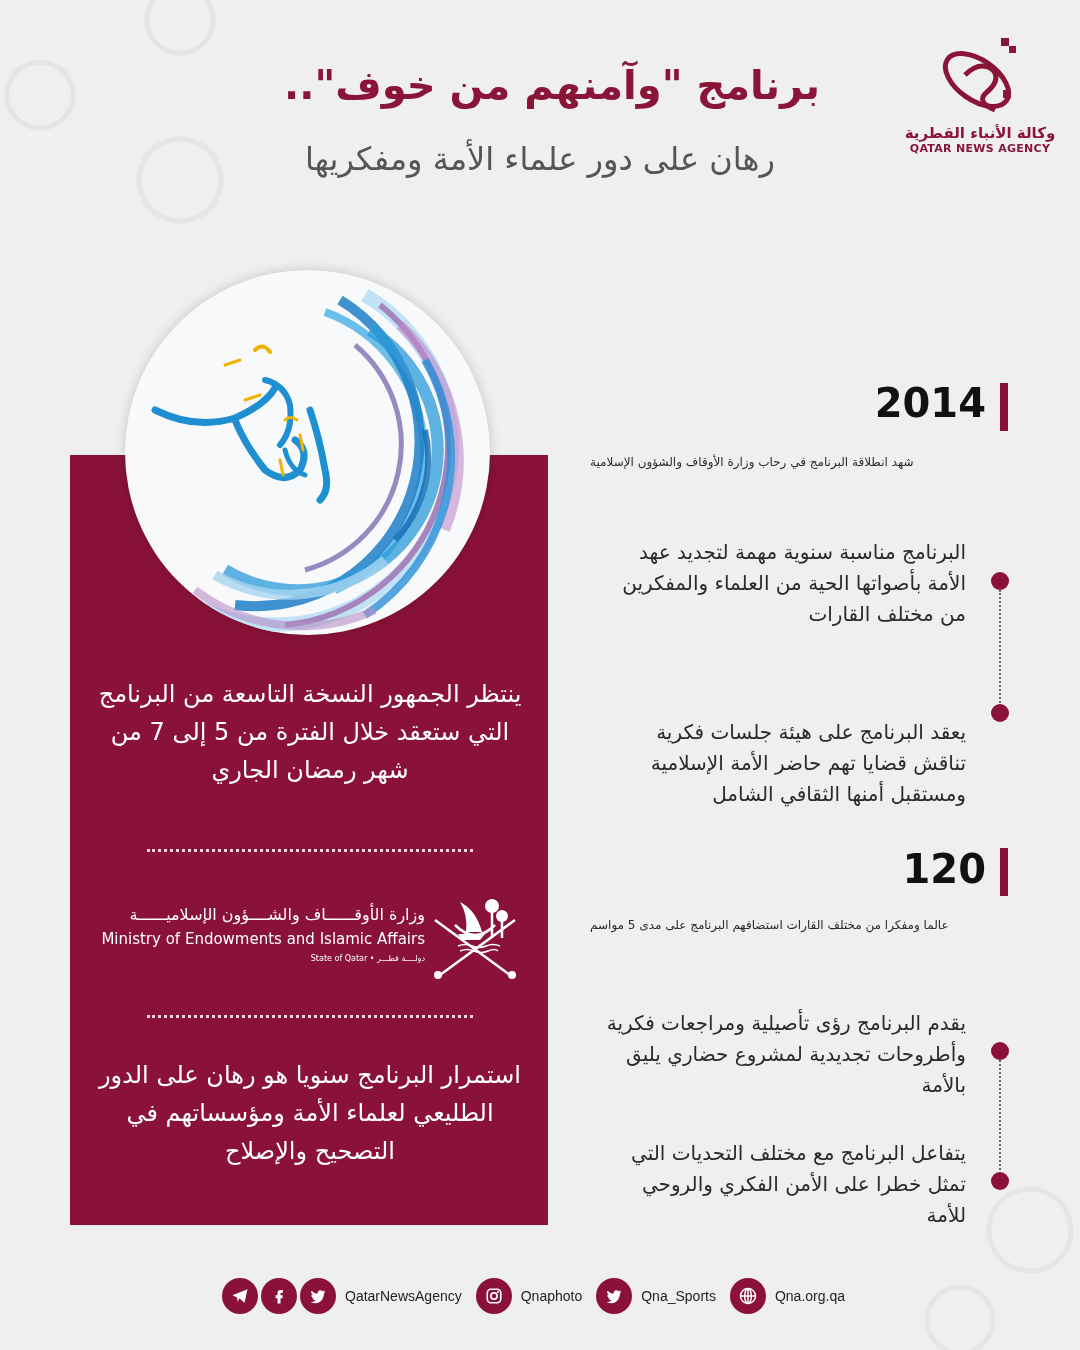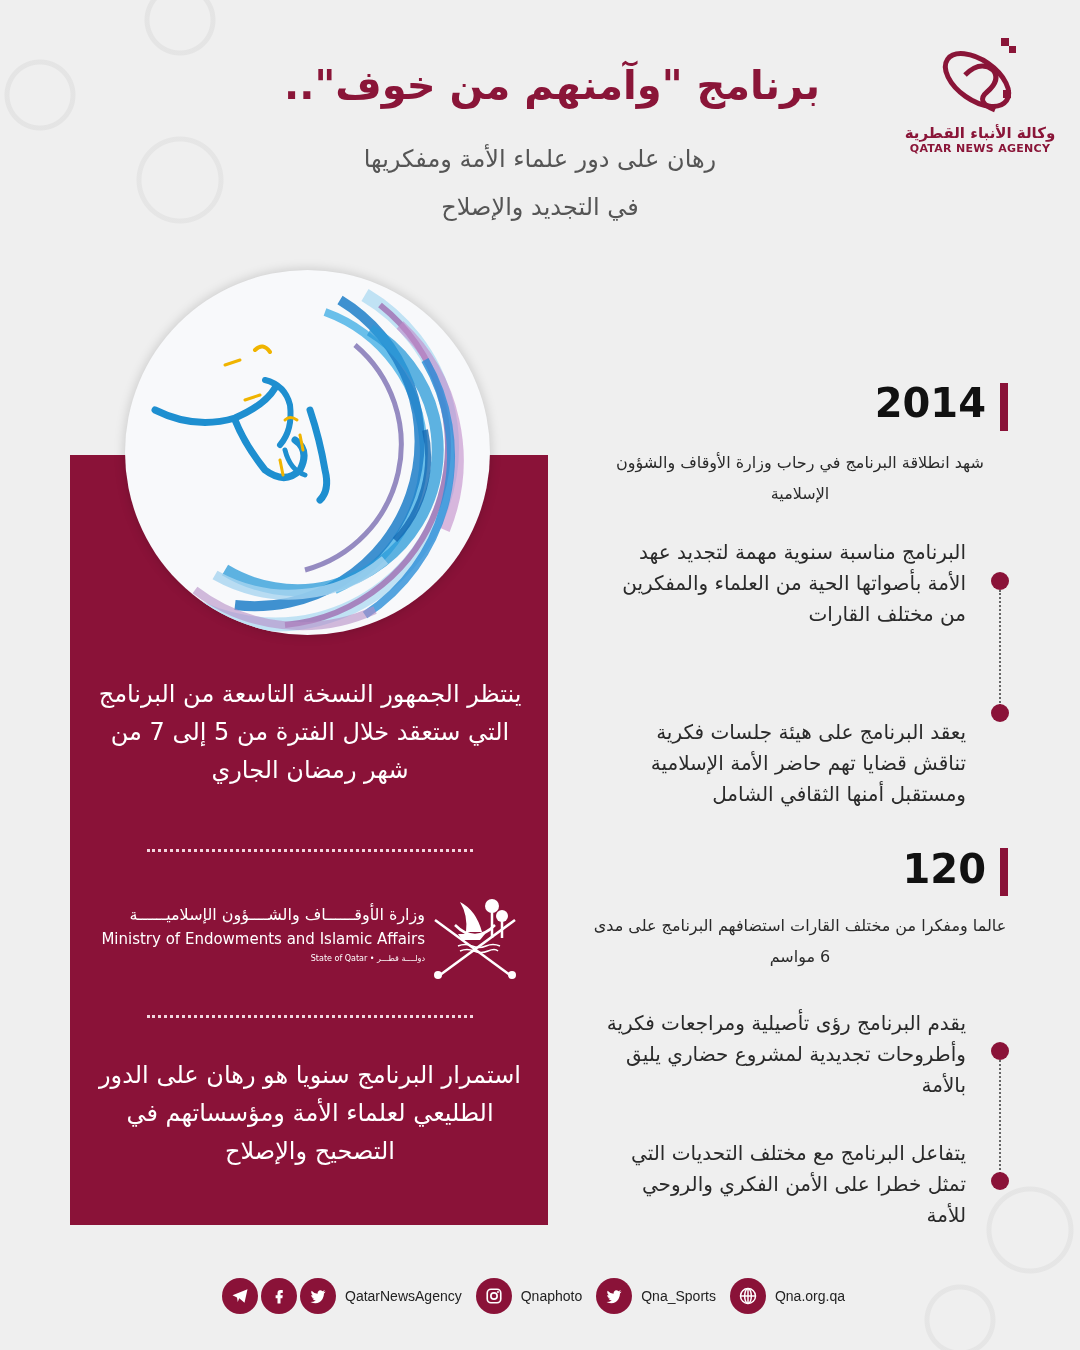--- a/index.html
+++ b/index.html
@@ -21,21 +21,21 @@
   }
   .abs { position:absolute; }
 
   
   .logo { left:900px; top:30px; width:160px; height:140px; text-align:center; }
   .logo svg { display:block; margin:0 auto; }
   .logo-ar { color:#8a1538; font-size:15px; font-weight:bold; direction:rtl; margin-top:4px; }
   .logo-en { color:#8a1538; font-size:11px; font-weight:bold; letter-spacing:0.3px; }
 
   .title { right:260px; top:62px; font-size:40px; font-weight:bold; color:#8a1538; direction:rtl; white-space:nowrap; }
-  .subtitle { left:240px; width:600px; top:135px; font-size:24px; color:#555; direction:rtl; text-align:center; line-height:48px; }
+  .subtitle { left:240px; width:600px; top:135px; font-size:32px; color:#555; direction:rtl; text-align:center; line-height:48px; }
 
   
   .panel { left:70px; top:455px; width:478px; height:770px; background:#8a1238; }
   .circle {
     left:125px; top:270px; width:365px; height:365px; border-radius:50%;
     background:#f8f9fb; box-shadow:0 0 12px rgba(0,0,0,0.18); overflow:hidden;
   }
   .circle svg { position:absolute; left:0; top:0; }
   .panel-text { left:90px; width:440px; color:#fff; font-size:24px; line-height:38px; text-align:center; direction:rtl; }
   .pt1 { top:675px; }
@@ -46,21 +46,21 @@
 
   .ministry { left:100px; top:890px; width:420px; height:100px; }
   .min-ar { position:absolute; right:95px; top:15px; color:#fff; font-size:16px; direction:rtl; white-space:nowrap; letter-spacing:1px; }
   .min-en { position:absolute; right:95px; top:40px; color:#fff; font-size:15px; white-space:nowrap; }
   .min-state { position:absolute; right:95px; top:64px; color:#fff; font-size:8px; white-space:nowrap; }
   .emblem { position:absolute; right:0; top:0; width:90px; height:95px; }
 
   
   .stat-bar { width:8px; background:#8a1238; }
   .stat-num { font-size:40px; font-weight:bold; color:#111; font-family:"DejaVu Sans", sans-serif; }
-  .stat-desc { width:420px; right:70px; font-size:16px; line-height:31px; direction:rtl; text-align:center; color:#2a2a2a; }
+  .stat-desc { width:420px; right:70px; font-size:12px; line-height:31px; direction:rtl; text-align:left; color:#2a2a2a; }
   .bullet { width:360px; right:114px; font-size:20px; line-height:31px; direction:rtl; color:#2a2a2a; }
   .tdot { width:18px; height:18px; border-radius:50%; background:#8a1238; }
   .tline { width:0; border-left:2px dotted #666; }
 
   
   .footer { left:222px; top:1276px; height:40px; display:flex; align-items:center; }
   .sicon { width:36px; height:36px; border-radius:50%; background:#8a1238; display:flex; align-items:center; justify-content:center; margin-right:3px; }
   .slabel { font-size:14px; color:#222; margin:0 14px 0 6px; font-family:"Liberation Sans", sans-serif; }
 </style>
 </head>
@@ -76,21 +76,20 @@
     <rect x="74" y="16" width="7" height="7" fill="#8a1538"></rect>
     <rect x="68" y="60" width="8" height="8" fill="#8a1538"></rect>
   </svg>
   <div class="logo-ar">وكالة الأنباء القطرية</div>
   <div class="logo-en">QATAR NEWS AGENCY</div>
 </div>
 
 <div class="abs title">برنامج "وآمنهم من خوف"..</div>
 <div class="abs subtitle">
   <div>رهان على دور علماء الأمة ومفكريها</div>
-  <div>في التجديد والإصلاح</div>
 </div>
 
 <div class="abs panel"></div>
 
 <div class="abs circle">
   <svg width="365" height="365" viewBox="0 0 365 365">
     <g fill="none" stroke-linecap="butt">
       <path d="M200 42 A150 150 0 0 1 210 320" stroke="#5ab8e8" stroke-width="8" opacity="0.9"></path>
       <path d="M215 30 A165 165 0 0 1 110 335" stroke="#1e7fc8" stroke-width="10" opacity="0.85"></path>
       <path d="M240 25 A175 175 0 0 1 60 330" stroke="#b9dff3" stroke-width="14" opacity="0.9"></path>
@@ -159,21 +158,21 @@
 <div class="abs stat-desc" style="top:447px;">شهد انطلاقة البرنامج في رحاب وزارة الأوقاف والشؤون الإسلامية</div>
 
 <div class="abs tdot" style="left:991px; top:572px;"></div>
 <div class="abs tline" style="left:999px; top:590px; height:116px;"></div>
 <div class="abs tdot" style="left:991px; top:704px;"></div>
 <div class="abs bullet" style="top:537px;">البرنامج مناسبة سنوية مهمة لتجديد عهد الأمة بأصواتها الحية من العلماء والمفكرين من مختلف القارات</div>
 <div class="abs bullet" style="top:670px;margin-top:47px;">يعقد البرنامج على هيئة جلسات فكرية تناقش قضايا تهم حاضر الأمة الإسلامية ومستقبل أمنها الثقافي الشامل</div>
 
 <div class="abs stat-bar" style="left:1000px; top:848px; height:48px;"></div>
 <div class="abs stat-num" style="right:94px; top:846px;">120</div>
-<div class="abs stat-desc" style="top:910px;">عالما ومفكرا من مختلف القارات استضافهم البرنامج على مدى 6 مواسم</div>
+<div class="abs stat-desc" style="top:910px;">عالما ومفكرا من مختلف القارات استضافهم البرنامج على مدى 5 مواسم</div>
 
 <div class="abs tdot" style="left:991px; top:1042px;"></div>
 <div class="abs tline" style="left:999px; top:1060px; height:114px;"></div>
 <div class="abs tdot" style="left:991px; top:1172px;"></div>
 <div class="abs bullet" style="top:1008px;">يقدم البرنامج رؤى تأصيلية ومراجعات فكرية وأطروحات تجديدية لمشروع حضاري يليق بالأمة</div>
 <div class="abs bullet" style="top:1138px;">يتفاعل البرنامج مع مختلف التحديات التي تمثل خطرا على الأمن الفكري والروحي للأمة</div>
 
 <div class="abs footer">
   <a class="sicon">
     <svg width="18" height="18" viewBox="0 0 24 24">

